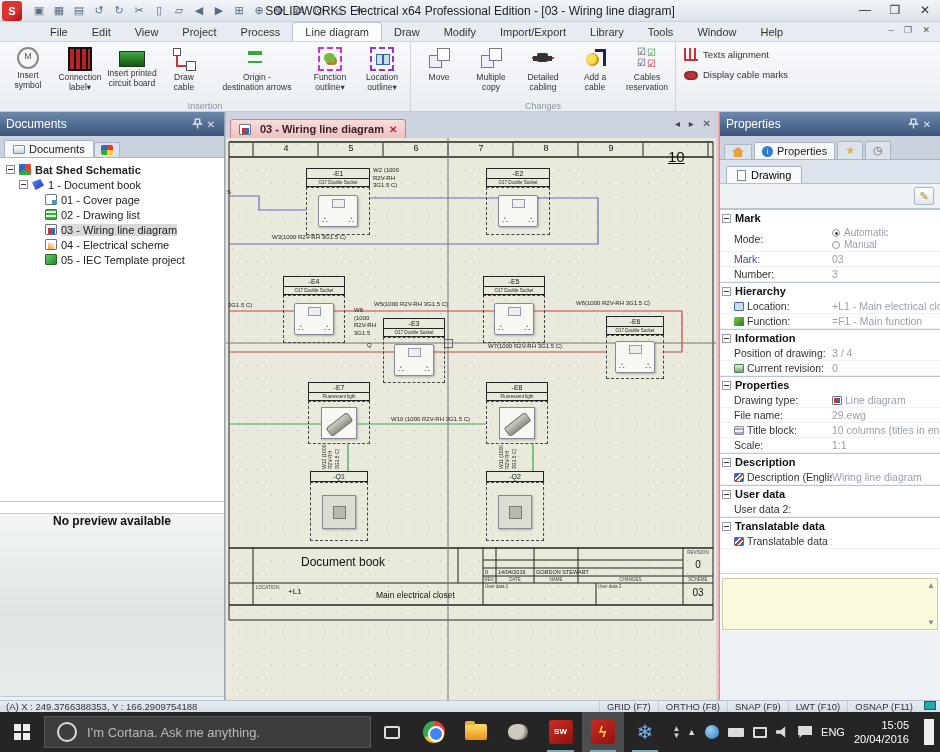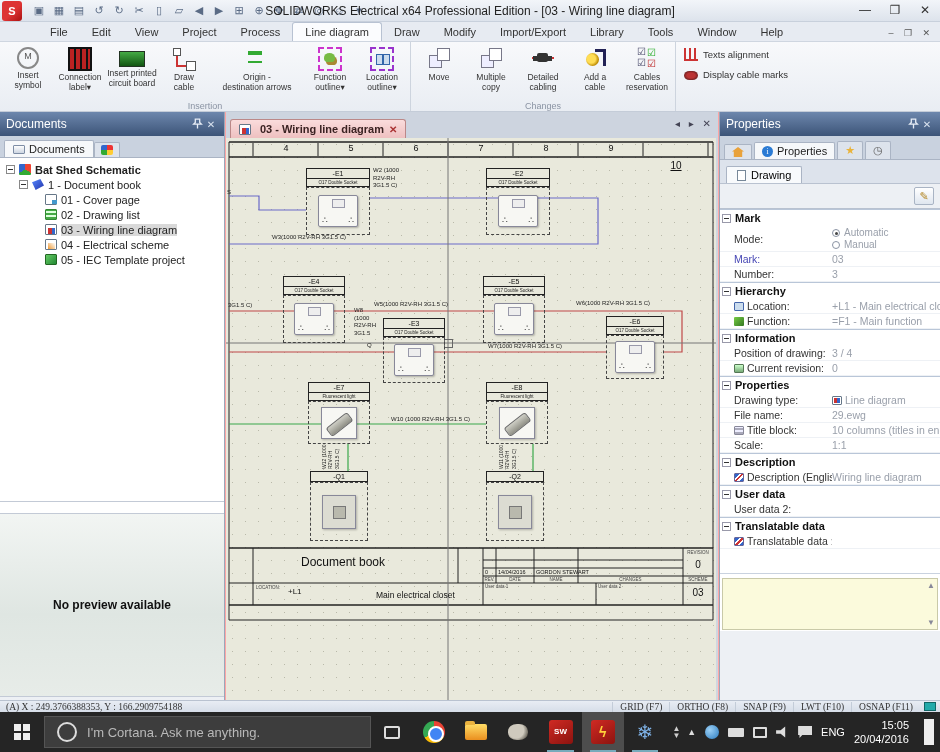--- a/index.html
+++ b/index.html
@@ -9,21 +9,21 @@
   
   .titlebar { position:absolute; left:0; top:0; width:940px; height:22px; background:linear-gradient(#f2f5f9,#dde3ec); display:flex; align-items:center; border-bottom:1px solid #c8d0dc; }
   .applogo { width:20px; height:20px; margin-left:2px; border-radius:3px; background:linear-gradient(135deg,#d33 55%,#a11); color:#fff; font-size:11px; font-weight:bold; text-align:center; line-height:20px; }
   .qat { display:flex; align-items:center; margin-left:10px; gap:6px; }
   .qat span { font-size:11px; color:#5a6b85; width:14px; text-align:center; cursor:default; }
   .title-text { position:absolute; left:0; right:0; text-align:center; font-size:12px; color:#222; pointer-events:none; }
   .winbtns { margin-left:auto; display:flex; }
   .winbtns div { width:30px; height:20px; text-align:center; line-height:18px; font-size:12px; color:#333; }
 
   
-  .menubar { position:absolute; left:0; top:22px; width:940px; height:20px; background:#e7ebf2; display:flex; align-items:flex-end; padding-left:38px; border-bottom:1px solid #cfd6e0; }
+  .menubar { position:absolute; left:0; top:22px; width:940px; height:20px; background:#e7ebf2; display:flex; align-items:center; padding-left:38px; border-bottom:1px solid #cfd6e0; }
   .menu-item { font-size:11px; color:#333; padding:3px 12px; }
   .menu-item.active { background:#fbfcfe; border:1px solid #b8c2d2; border-bottom:none; border-radius:3px 3px 0 0; }
   .docbtns { margin-left:auto; margin-right:6px; font-size:9px; color:#555; letter-spacing:4px; padding-bottom:3px; }
 
   
   .ribbon { position:absolute; left:0; top:42px; width:940px; height:70px; background:linear-gradient(#f8f9fb,#e9edf3); border-bottom:1px solid #c4ccd8; display:flex; }
   .rgroup { position:relative; display:flex; align-items:flex-start; padding:2px 2px 12px 2px; border-right:1px solid #cdd4de; }
   .rgroup-label { position:absolute; bottom:0; left:0; right:0; text-align:center; font-size:9px; color:#8a93a3; }
   .rbtn { width:52px; display:flex; flex-direction:column; align-items:center; padding-top:3px; height:56px; }
   .rbtn .lbl { font-size:8.5px; color:#333; text-align:center; line-height:1.15; margin-top:2px; white-space:pre-line; }
@@ -82,21 +82,21 @@
   .tico-book { background:linear-gradient(135deg,#58f,#23a); clip-path:polygon(0 30%,70% 0,100% 60%,30% 100%); }
   .tico-page { background:#fff; border:1px solid #678; }
   .tico-page:after { content:""; display:block; width:5px; height:4px; background:#49c; margin:5px 0 0 6px; }
   .tico-table { background:linear-gradient(#fff,#fff), repeating-linear-gradient(0deg,#3a3 0 2px,#fff 2px 4px); background:repeating-linear-gradient(0deg,#4a4 0 2px,#dfd 2px 4px); border:1px solid #383; }
   .tico-diagram { background:#fff; border:1px solid #678; }
   .tico-diagram:after { content:""; display:block; width:7px; height:6px; margin:3px 0 0 2px; background:linear-gradient(90deg,#c33 50%,#36c 50%); }
   .tico-scheme { background:#fff; border:1px solid #678; }
   .tico-scheme:after { content:""; display:block; width:7px; height:6px; margin:3px 0 0 2px; background:linear-gradient(45deg,#e93,#fff); }
   .tico-template { background:linear-gradient(135deg,#6c6,#283); border:1px solid #262; }
   .preview-gap { height:12px; background:#fff; border-bottom:1px solid #c3cad6; }
-  .preview { height:183px; background:linear-gradient(#f2f5f3,#dfe6e2 55%,#e7ece8); display:flex; align-items:center; justify-content:center; border-bottom:1px solid #c3cad6; }
+  .preview { height:183px; background:linear-gradient(#f2f5f3,#dfe6e2 55%,#e7ece8); display:flex; align-items:flex-start; justify-content:center; border-bottom:1px solid #c3cad6; }
   .preview b { font-size:12px; color:#111; }
   .docs-check { height:22px; display:flex; align-items:center; padding-left:6px; gap:5px; background:#edf0f4; font-size:11px; color:#222; }
   .cbx { width:11px; height:11px; border:1px solid #7a8aa0; background:#fff; color:#2a62b8; font-size:10px; line-height:10px; text-align:center; }
 
   
   .center { position:absolute; left:226px; top:0; width:492px; height:588px; background:#d0d6e0; }
   .doc-tabbar { height:26px; background:#cdd4df; display:flex; align-items:flex-end; position:relative; }
   .doc-tab { margin-left:4px; background:linear-gradient(#fadcdc,#eec0c0); border:1px solid #b88; border-bottom:none; border-radius:3px 3px 0 0; font-size:11px; font-weight:bold; color:#3a2222; padding:3px 8px; display:flex; gap:5px; align-items:center; }
   .doc-tab .tclose { color:#a33; font-weight:bold; font-size:10px; }
   .doc-nav { position:absolute; right:4px; top:6px; font-size:10px; color:#445; letter-spacing:3px; }
@@ -153,21 +153,21 @@
   .pic-revision { background:linear-gradient(#cfc,#7a7); border:1px solid #575; }
   .pic-titleblock { background:repeating-linear-gradient(0deg,#aab 0 2px,#eef 2px 4px); border:1px solid #889; }
   .pic-flag { background:linear-gradient(135deg,#36c 30%,#fff 30% 45%,#c33 45% 60%,#fff 60% 75%,#36c 75%); border:1px solid #669; }
   .pic-diagram { background:#fff; border:1px solid #678; }
   .pic-diagram:after { content:""; display:block; width:6px; height:5px; margin:1px; background:linear-gradient(90deg,#c33 50%,#36c 50%); }
   .props-bottom-white { height:58px; background:#fff; border-top:1px solid #c9d2df; }
   .yellow-box { margin:4px 2px 0 2px; height:52px; background:#fbfadc; border:1px solid #c9c9a8; position:relative; }
   .yellow-box .sc { position:absolute; right:2px; font-size:8px; color:#889; }
 
   
-  .statusbar { position:absolute; left:0; top:700px; width:940px; height:12px; background:linear-gradient(#e8edf4,#d6dde8); border-top:1px solid #b9c2d0; display:flex; align-items:center; font-size:9.5px; color:#333;font-family:Liberation Serif, serif; }
+  .statusbar { position:absolute; left:0; top:700px; width:940px; height:12px; background:linear-gradient(#e8edf4,#d6dde8); border-top:1px solid #b9c2d0; display:flex; align-items:flex-start; font-size:9.5px; color:#333; }
   .statusbar .coords { padding-left:6px; flex:1; }
   .statusbar .toggle { padding:0 7px; border-left:1px solid #c3ccd8; }
   .statmon { width:12px; height:9px; background:#2aa; border:1px solid #166; margin:0 4px; }
 
   
   .taskbar { position:absolute; left:0; top:712px; width:940px; height:40px; background:#252525; display:flex; align-items:center; }
   .start { width:46px; height:40px; display:flex; align-items:center; justify-content:center; }
   .start .g { display:grid; grid-template-columns:7px 7px; grid-gap:2px; }
   .start .g i { width:7px; height:7px; background:#eee; }
   .cortana { width:340px; height:32px; background:#3d3d3d; border:1px solid #555; display:flex; align-items:center; gap:10px; padding-left:12px; color:#b9b9b9; font-size:13px; }
@@ -444,21 +444,21 @@
             <polyline points="307,306 307,333" fill="none" stroke="#3aa84a" stroke-width="1.2"></polyline>
             <line x1="222" y1="0" x2="222" y2="562" stroke="#777" stroke-width="1"></line>
             <line x1="0" y1="205" x2="490" y2="205" stroke="#777" stroke-width="1"></line>
           </svg>
           <div class="tb-text" style="left: 52px; top: 5px; font-size: 9px; width: 16px; text-align: center;">4</div>
           <div class="tb-text" style="left: 117px; top: 5px; font-size: 9px; width: 16px; text-align: center;">5</div>
           <div class="tb-text" style="left: 182px; top: 5px; font-size: 9px; width: 16px; text-align: center;">6</div>
           <div class="tb-text" style="left: 247px; top: 5px; font-size: 9px; width: 16px; text-align: center;">7</div>
           <div class="tb-text" style="left: 312px; top: 5px; font-size: 9px; width: 16px; text-align: center;">8</div>
           <div class="tb-text" style="left: 377px; top: 5px; font-size: 9px; width: 16px; text-align: center;">9</div>
-          <div class="tb-text" style="left: 442px; top: 22px; font-size: 10px; width: 16px; text-align: center; text-decoration: underline;">10</div>
+          <div class="tb-text" style="left: 442px; top: 10px; font-size: 15px; width: 16px; text-align: center; text-decoration: underline;">10</div>
           <div class="cross-box" style="left: 218px; top: 201px;"></div>
           <div class="comp" style="left: 80px; top: 30px; width: 64px; height: 67px;">
             <div class="cid">-E1</div>
             <div class="csub">O17 Double Socket</div>
             <div class="cbody" style="top: 19px;">
               <div class="img-socket">
                 <div class="stop"></div>
               </div>
             </div>
           </div>

